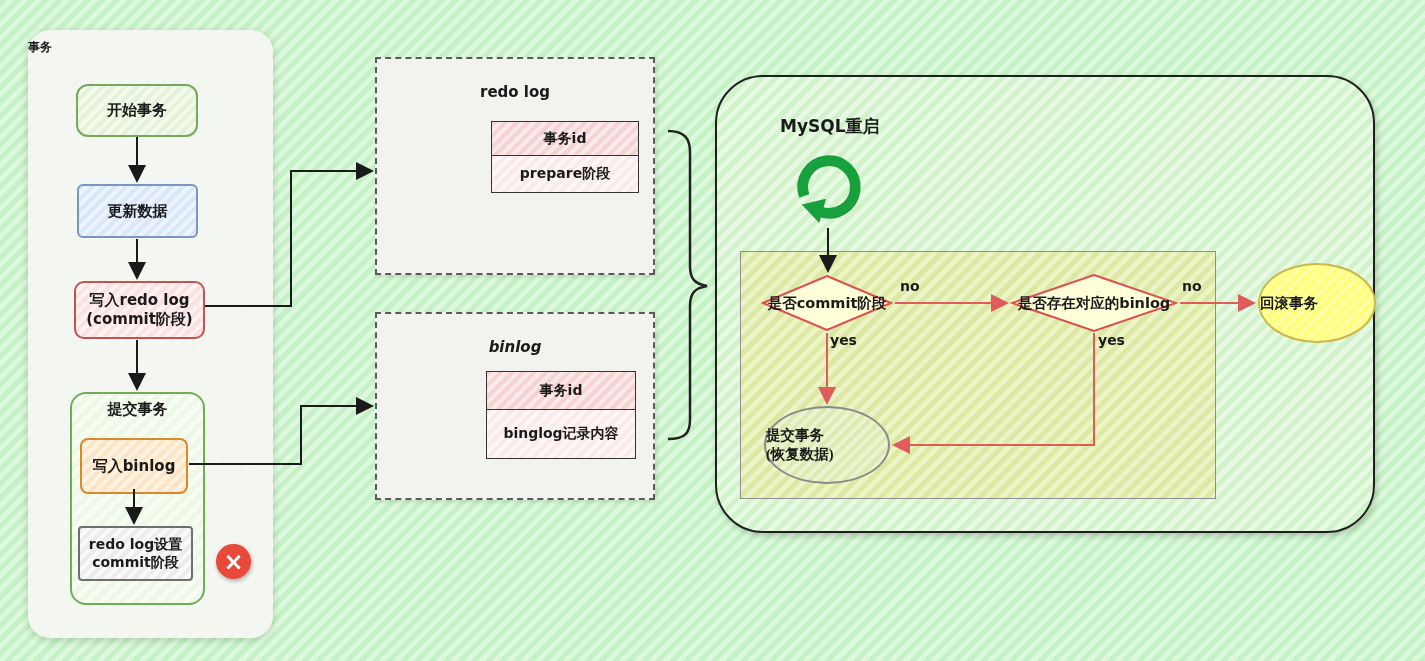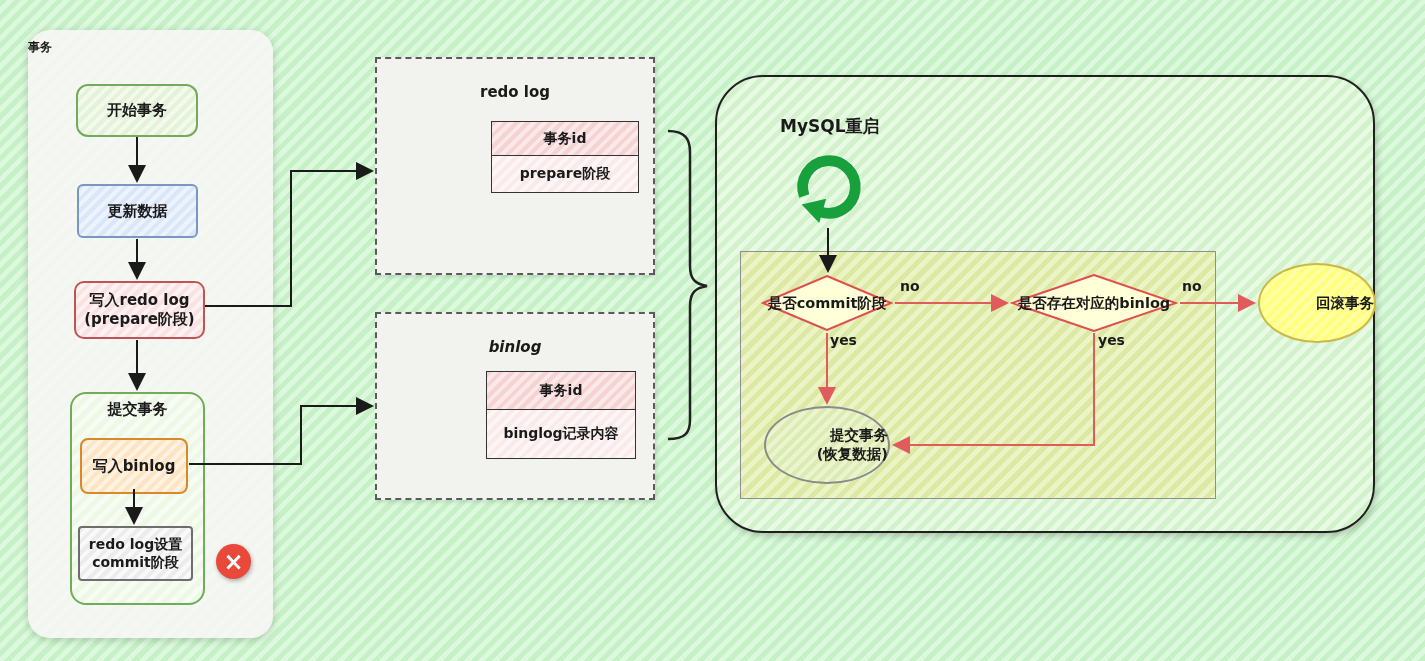--- a/index.html
+++ b/index.html
@@ -74,22 +74,22 @@
   .diamond svg { position:absolute; inset:0; width:100%; height:100%; }
   .diamond .dlabel {
     position:relative; display:flex; width:100%; height:100%;
     align-items:center; justify-content:center; white-space:nowrap;
     font-size:14.5px; z-index:2;
   }
   .d1 { left:761px; top:275px; width:132px; height:56px; }
   .d2 { left:1010px; top:274px; width:168px; height:58px; }
   .ellipse {
     position:absolute; border-radius:50%; display:flex; flex-direction:column;
-    align-items:flex-end; justify-content:center; text-align:center;
-    font-size:14.5px; line-height:1.3; z-index:2;
+    align-items:flex-start; justify-content:center; text-align:center;
+    font-size:14.5px; line-height:1.3; z-index:2;font-family:Liberation Serif, serif;
   }
   .e-rollback { left:1258px; top:263px; width:118px; height:80px; border:2px solid #cdb84b;
                 background:repeating-linear-gradient(135deg,#ffff7d 0 4px,#ffffa4 4px 8px); }
   .e-commit   { left:764px; top:406px; width:126px; height:78px; border:2px solid #8a8a8a;
                 background:repeating-linear-gradient(135deg,#dcebb4 0 4px,#eaf4cd 4px 8px); }
   .edge-label { position:absolute; font-size:14px; z-index:4; }
   #connector-layer { position:absolute; left:0; top:0; width:1425px; height:661px; z-index:3; pointer-events:none; }
 </style>
 </head>
 <body>
@@ -101,21 +101,21 @@
 <div class="node n-begin">
   <span>开始事务</span>
 </div>
 
 <div class="node n-update">
   <span>更新数据</span>
 </div>
 
 <div class="node n-redo">
   <span>写入redo log</span>
-  <span>(prepare阶段)</span>
+  <span>(commit阶段)</span>
 </div>
 
 <div class="group-commit">
   <div class="group-commit-label">提交事务</div>
 </div>
 
 <div class="node n-binlog">
   <span>写入binlog</span>
 </div>
 

